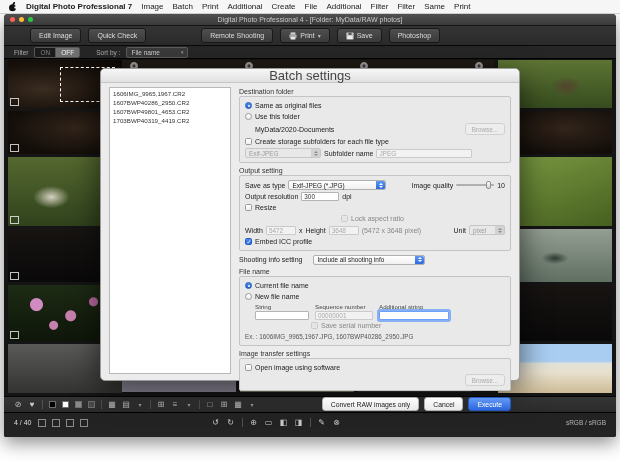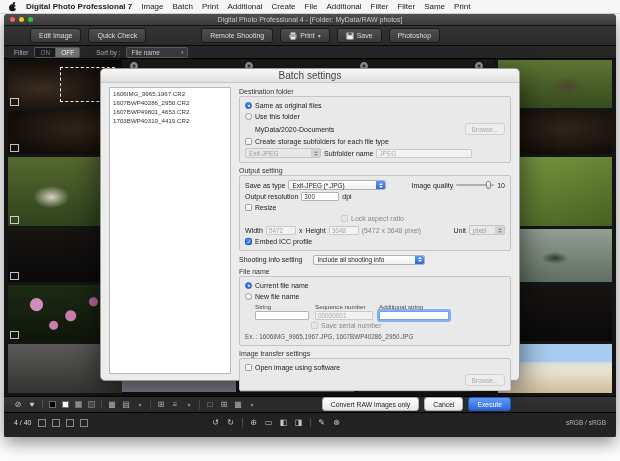--- a/index.html
+++ b/index.html
@@ -49,21 +49,21 @@
   .p-pink{background:radial-gradient(circle 10px at 45% 40%,#e3b7d8 0 8px,transparent 9px),linear-gradient(#9aa58f,#6d7a64)}
   .p-slate{background:linear-gradient(#4a5560,#2c333b)}
   .badge{position:absolute;left:2px;bottom:2px;width:7px;height:6px;border:1px solid rgba(255,255,255,.75)}
   .marquee{position:absolute;border:1px dashed #fff;left:46%;top:14%;width:46%;height:70%}
   .centerstrip-top{position:absolute;left:118px;top:1px;width:372px;height:48px;background:linear-gradient(#201a14,#0d0b08);z-index:1}
   .pin{position:absolute;width:8px;height:11px;z-index:2}
   .cb1{left:118px}.cb2{left:236px}.cb3{left:354px}
   .centercell{position:absolute;top:285px;width:114px;height:48px;z-index:1}
   
   .dialog{position:absolute;left:96px;top:54px;width:420px;height:313px;background:#ececec;border:1px solid #9a9a9a;border-radius:5px;box-shadow:0 10px 30px rgba(0,0,0,.6);font-size:7px;color:#222;z-index:5;box-sizing:border-box}
-  .dlg-title{height:13px;background:linear-gradient(#f7f7f7,#e0e0e0);border-bottom:1px solid #c6c6c6;border-radius:4px 4px 0 0;display:flex;align-items:center;justify-content:center;font-size:10px;color:#444}
+  .dlg-title{height:13px;background:linear-gradient(#f7f7f7,#e0e0e0);border-bottom:1px solid #c6c6c6;border-radius:4px 4px 0 0;display:flex;align-items:center;justify-content:center;font-size:13px;color:#444}
   .dlg-body{position:absolute;top:13px;left:0;right:0;bottom:0;padding:5px 8px 6px;box-sizing:border-box;display:flex;gap:8px}
   .filelist{width:118px;flex:none;background:#fff;border:1px solid #b8b8b8;font-size:6.2px;color:#333;padding:1px;overflow:hidden}
   .fitem{padding:1px 2px;white-space:nowrap}
   .dlg-right{flex:1;display:flex;flex-direction:column;min-width:0}
   .seclabel{font-size:7px;color:#333;margin:1px 0 1px}
   .gbox{border:1px solid #c4c4c4;border-radius:2px;padding:2px 5px;margin-bottom:3px;background:#e9e9e9}
   .row{display:flex;align-items:center;gap:3px;margin:2px 0;min-height:9px}
   .grow{flex:1}
   .muted{color:#888}
   .sub{color:#555;font-size:6.3px}

